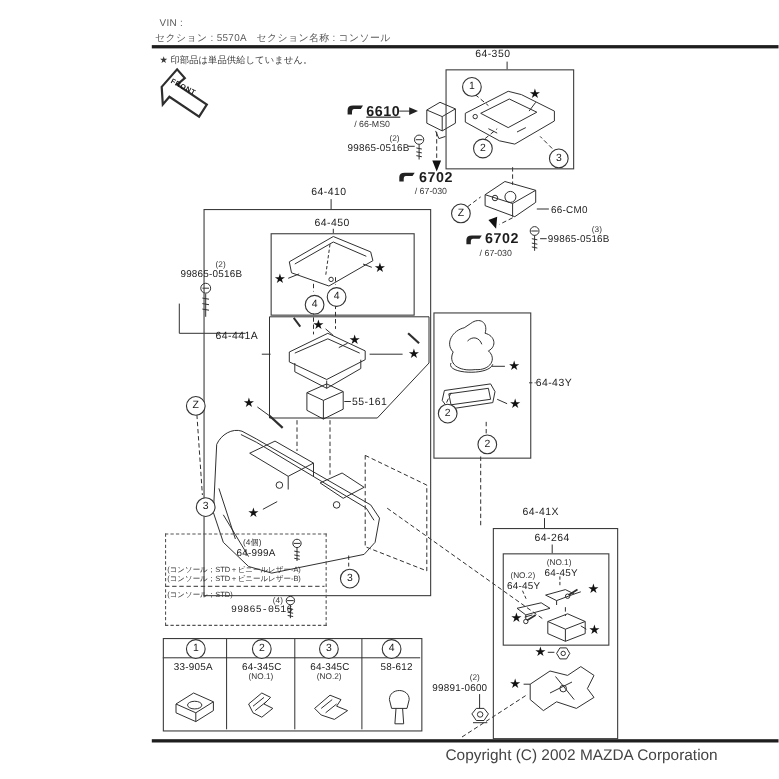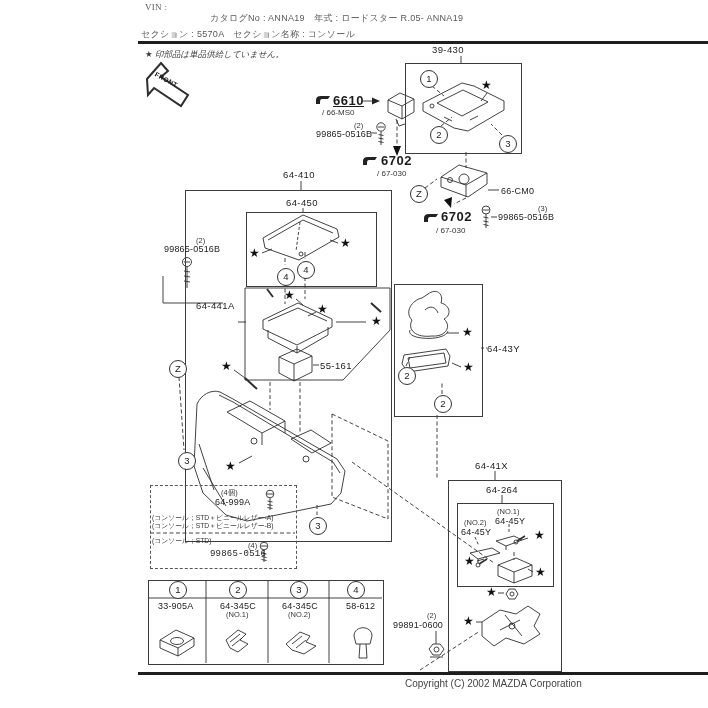--- a/index.html
+++ b/index.html
@@ -15,21 +15,21 @@
   .ref{font-size:8px;color:#333;}
   .qty{font-size:7.5px;color:#333;}
   .tiny{font-size:6.8px;color:#333;}
   .circ{width:16px;height:16px;border:1.2px solid #333;border-radius:50%;background:#fff;
         font-size:9.5px;line-height:15px;text-align:center;color:#222;}
   .star{font-size:12px;color:#111;line-height:12px;}
   .box{border:1px solid #3c3c3c;background:transparent;}
   .boxd{border:1px dashed #555;background:transparent;}
   .hline{background:#1e1e1e;}
   .front{font-size:6.5px;font-weight:bold;color:#111;transform:rotate(28deg);letter-spacing:.5px;}
-  .copyright{font-size:10px;color:#444;}
+  .copyright{font-size:14px;color:#444;}
   svg{position:absolute;left:0;top:0;}
 </style>
 </head>
 <body>
 
 <div id="page">
 
   <svg width="708" height="708" viewBox="0 0 708 708" stroke="#2e2e2e" fill="none" stroke-width="0.9">
 
     <path d="M461,56 L461,63 M301,181 L301,190 M303,208 L303,212 M495,471 L495,480 M502,495 L502,503"></path>
@@ -177,38 +177,37 @@
 
     <path d="M206,580 L206,663 M268,580 L268,663 M329,580 L329,663 M148,598 L382,598"></path>
 
     <g>
       <path d="M316,100 q0,-4 5,-4 l9,0 l-2,3 l-6,0 q-2,0 -2,3 l0,2 l-4,0 Z" fill="#222" stroke="none"></path>
       <path d="M363,161 q0,-4 5,-4 l9,0 l-2,3 l-6,0 q-2,0 -2,3 l0,2 l-4,0 Z" fill="#222" stroke="none"></path>
       <path d="M424,218 q0,-4 5,-4 l9,0 l-2,3 l-6,0 q-2,0 -2,3 l0,2 l-4,0 Z" fill="#222" stroke="none"></path>
     </g>
   </svg>
 
-  <div class="abs hdr" style="left:145px;top:2px;font-family:Liberation Serif, serif;">VIN :</div>
-  <div class="abs hdr" style="left:210px;top:12px;">カタログNo : ANNA19　年式 : ロードスター R.05- ANNA19</div>
+  <div class="abs hdr" style="left:145px;top:16px;">VIN :</div>
   <div class="abs hdr" style="left:141px;top:28px;">セクション : 5570A　セクション名称 : コンソール</div>
   <div class="abs hline" style="left:138px;top:41px;width:570px;height:2.6px;"></div>
-  <div class="abs note" style="left:145px;top:49px;font-style:italic;">★ 印部品は単品供給していません。</div>
+  <div class="abs note" style="left:145px;top:49px;">★ 印部品は単品供給していません。</div>
   <div class="abs front" style="left:154px;top:76px;">FRONT</div>
 
 
   <div class="abs box" style="left:405px;top:63px;width:115px;height:89px;"></div>
   <div class="abs box" style="left:185px;top:190px;width:205px;height:350px;"></div>
   <div class="abs box" style="left:246px;top:212px;width:129px;height:73px;"></div>
   <div class="abs box" style="left:394px;top:284px;width:87px;height:131px;"></div>
   <div class="abs box" style="left:448px;top:480px;width:112px;height:190px;"></div>
   <div class="abs box" style="left:457px;top:503px;width:95px;height:82px;"></div>
   <div class="abs boxd" style="left:150px;top:485px;width:145px;height:82px;"></div>
   <div class="abs box" style="left:148px;top:580px;width:234px;height:83px;"></div>
 
-  <div class="abs grp" style="left:432px;top:44px;">39-430</div>
+  <div class="abs grp" style="left:432px;top:44px;">64-350</div>
   <div class="abs grp" style="left:283px;top:169px;">64-410</div>
   <div class="abs grp" style="left:286px;top:197px;">64-450</div>
   <div class="abs grp" style="left:196px;top:300px;">64-441A</div>
   <div class="abs grp" style="left:320px;top:360px;">55-161</div>
   <div class="abs grp" style="left:487px;top:343px;">64-43Y</div>
   <div class="abs grp" style="left:475px;top:460px;">64-41X</div>
   <div class="abs grp" style="left:486px;top:484px;text-align:center;">64-264</div>
 
   <div class="abs codeL" style="left:333px;top:93px;text-decoration:underline;">6610</div>
   <div class="abs ref" style="left:322px;top:108px;">/ 66-MS0</div>

